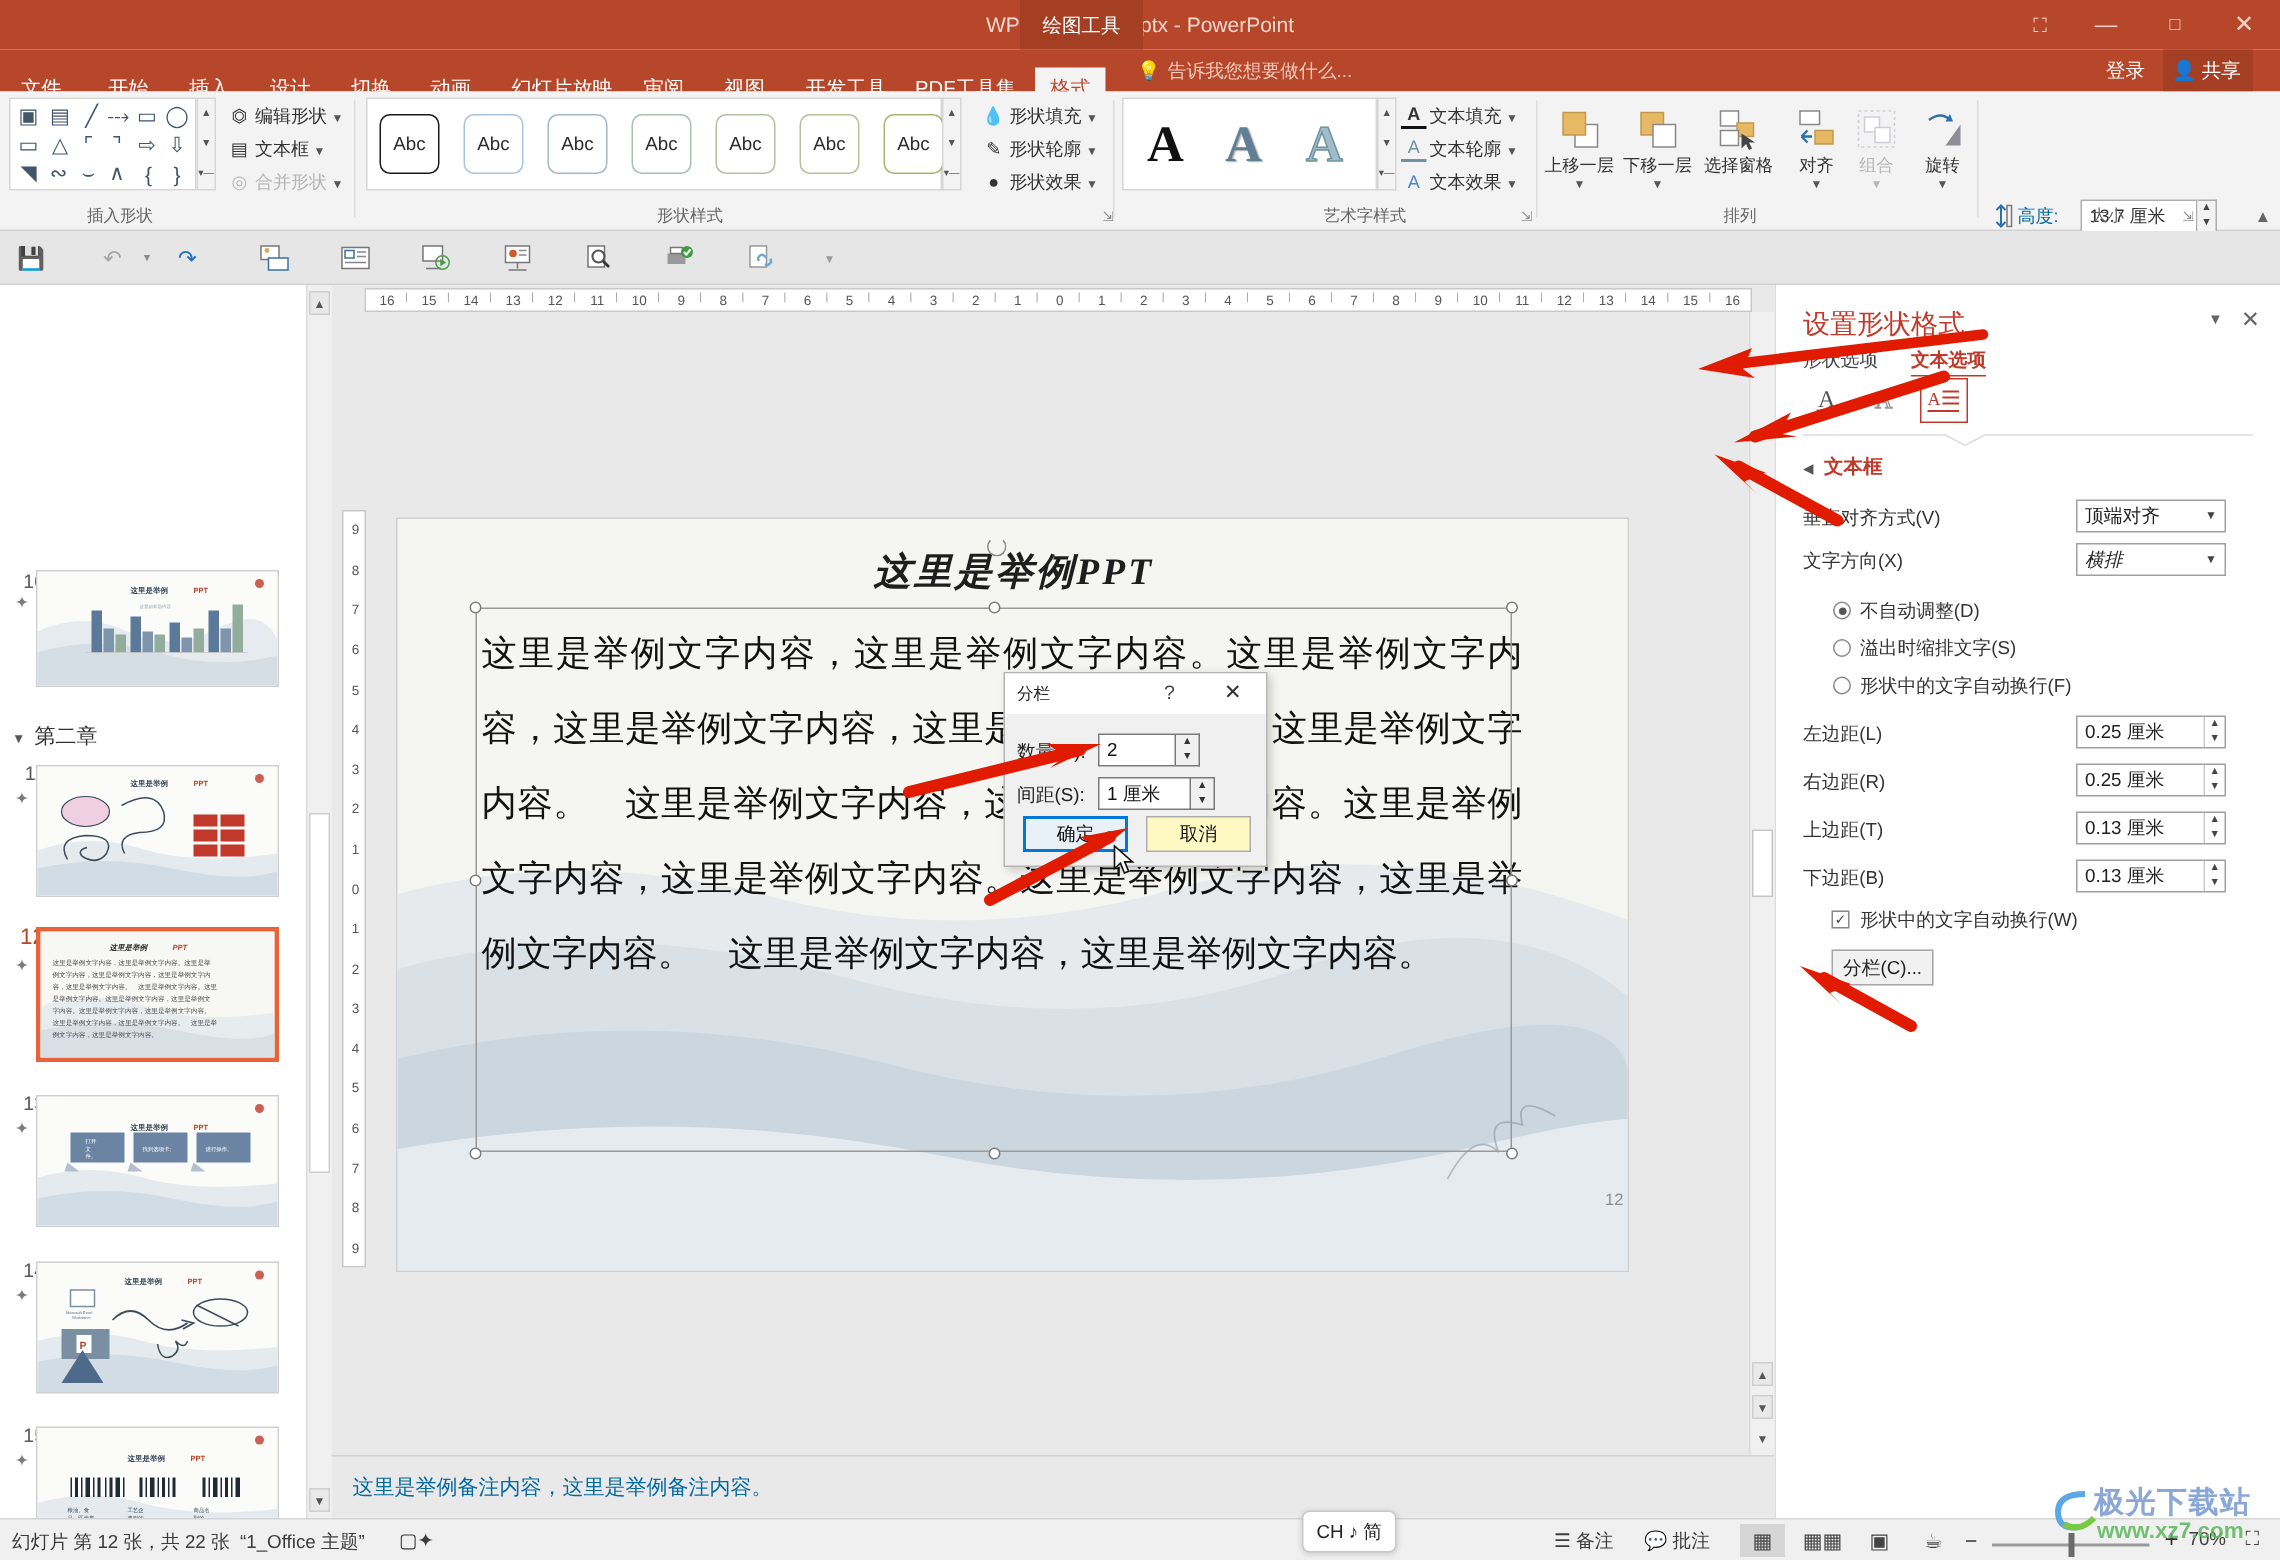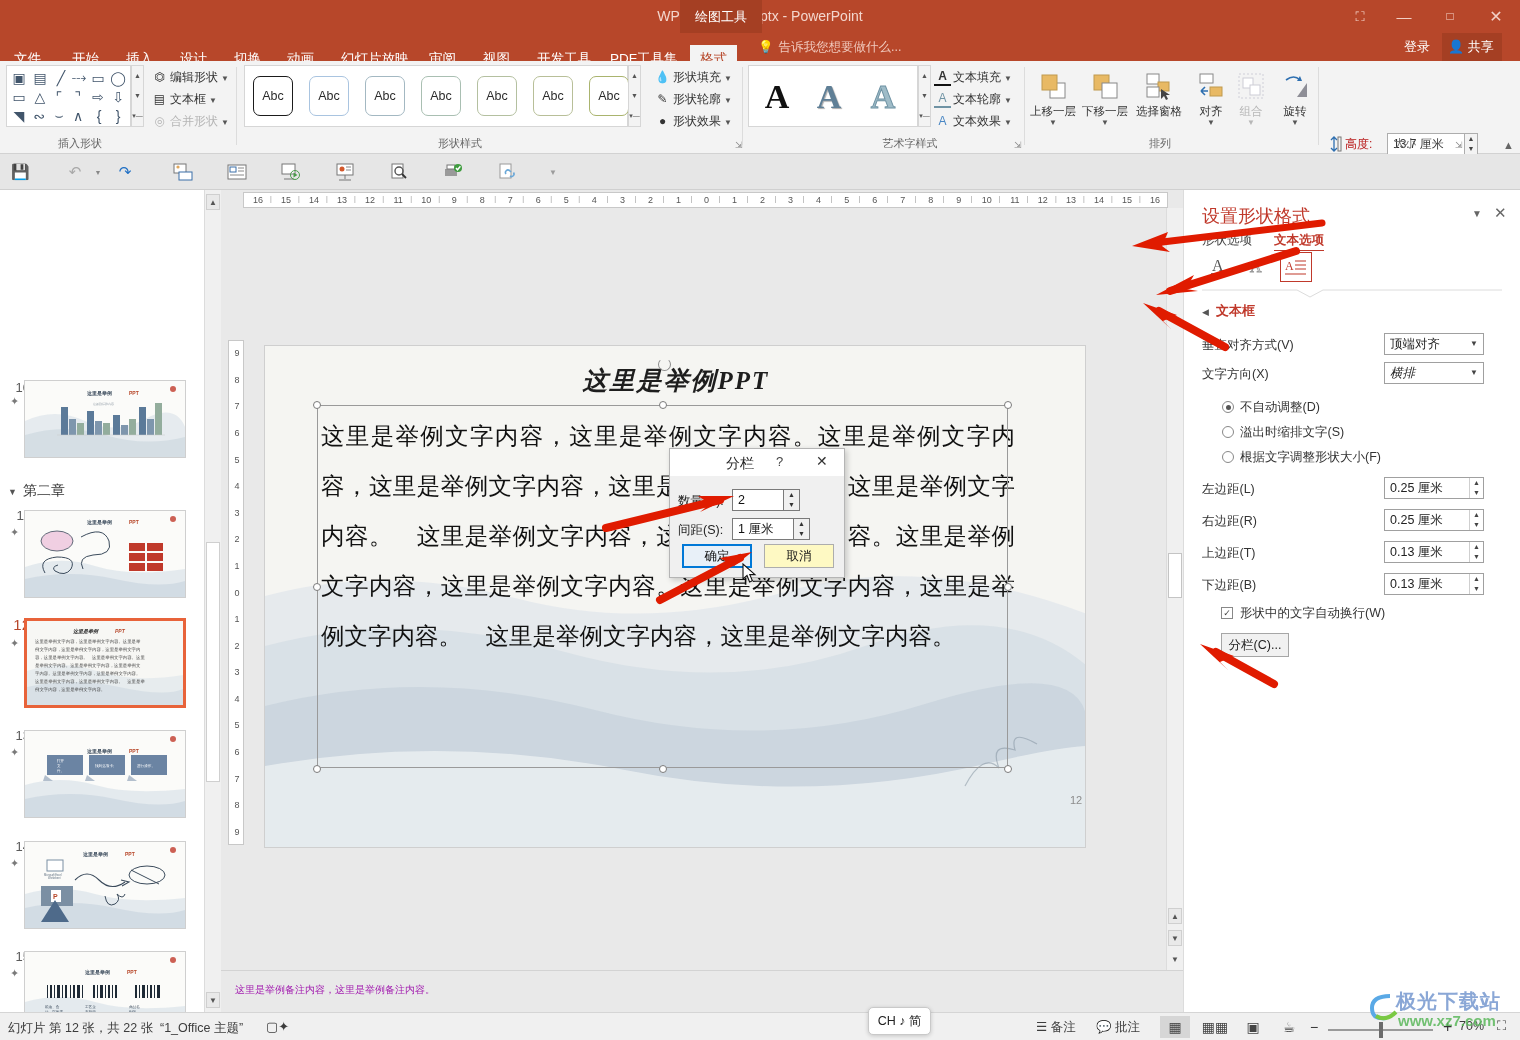--- a/index.html
+++ b/index.html
@@ -124,21 +124,21 @@
   
   .arr-btn{
     position:absolute; top:6px; width:46px; text-align:center;
   }
   .arr-ico{ height:38px; display:flex; align-items:center; justify-content:center; }
   .arr-txt{ font-size:11.5px; color:#333; line-height:13px; white-space:nowrap;}
   .arr-car{ font-size:8px; color:#555; line-height:9px;}
   .arr-btn.dis .arr-txt,.arr-btn.dis .arr-car{ color:#b6b6b6; }
   
   .size-row{ position:absolute; height:24px; }
-  .size-lab{ position:absolute; top:3px; font-size:12px; color:#b91c1c; white-space:nowrap; }
+  .size-lab{ position:absolute; top:3px; font-size:12px; color:#0369a1; white-space:nowrap; }
   .size-inp{
     position:absolute; width:78px; height:22px; border:1px solid #adadad;
     background:#fff; font-size:12px; line-height:20px; padding-left:5px; color:#333;
   }
   .spin{
     position:absolute; width:13px; height:22px; border:1px solid #adadad;
     border-left:none; background:#f3f3f3;
   }
   .spin div{ height:10px; line-height:10px; text-align:center; font-size:7px; color:#444; }
   #ribbon-collapse{ position:absolute; right:6px; bottom:2px; font-size:11px; color:#666; }
@@ -241,21 +241,21 @@
   #edit-thumbpos{
     position:absolute; left:1px; top:345px; width:14px; height:45px; background:#fff;
     border:1px solid #c4c4c4;
   }
   
   #notespane{
     position:absolute; left:221px; top:970px; width:1162px; height:42px;
     background:#e9e9e9; border-top:1px solid #d3d3d3;
   }
   #notestext{
-    position:absolute; left:14px; top:12px; font-size:10px; color:#a21caf;
+    position:absolute; left:14px; top:12px; font-size:14px; color:#0369a1;
   }
   
   #fmtpanel{
     position:absolute; left:1183px; top:190px; width:337px; height:822px;
     background:#fff; border-left:1px solid #dcdcdc;
   }
   #fmt-title{
     position:absolute; left:18px; top:14px; font-size:18px; color:#c0392b;
   }
   #fmt-collapse{ position:absolute; left:288px; top:18px; font-size:10px; color:#666; }
@@ -318,21 +318,21 @@
   }
   
   #dlg{
     position:absolute; left:669px; top:448px; width:176px; height:130px;
     background:#f0f0f0; border:1px solid #b5b5b5;
     box-shadow:2px 2px 6px rgba(0,0,0,.20);
   }
   #dlg-bar{
     position:absolute; left:0; top:0; width:174px; height:27px; background:#fff;
   }
-  #dlg-title{ position:absolute; left:8px; top:6px; font-size:14px; color:#222;margin-left:48px; }
+  #dlg-title{ position:absolute; left:8px; top:6px; font-size:11px; color:#222; }
   #dlg-help{ position:absolute; left:106px; top:5px; font-size:13px; color:#444; }
   #dlg-close{ position:absolute; left:146px; top:4px; font-size:14px; color:#333; }
   .dlg-lab{ position:absolute; font-size:12.5px; color:#222; }
   .dlg-inp{
     position:absolute; height:22px; background:#fff; border:1px solid #7a7a7a;
     font-size:12.5px; line-height:20px; padding-left:5px; color:#111;
   }
   .dlg-spin{
     position:absolute; width:16px; height:22px; background:#f0f0f0; border:1px solid #7a7a7a;
     border-left:none;
@@ -1041,21 +1041,21 @@
   <div class="fld-lab" style="left:18px;top:176px;">文字方向(X)</div>
   <div class="fld-sel" style="left:200px;top:172px;font-style:italic;">
     <span>横排</span><span class="dcar">▼</span>
   </div>
 
   <div class="radio on" style="left:38px;top:211px;"></div>
   <div class="rlab" style="left:56px;top:209px;">不自动调整(D)</div>
   <div class="radio" style="left:38px;top:236px;"></div>
   <div class="rlab" style="left:56px;top:234px;">溢出时缩排文字(S)</div>
   <div class="radio" style="left:38px;top:261px;"></div>
-  <div class="rlab" style="left:56px;top:259px;">根据文字调整形状大小(F)</div>
+  <div class="rlab" style="left:56px;top:259px;">形状中的文字自动换行(F)</div>
 
   <div class="fld-lab" style="left:18px;top:291px;">左边距(L)</div>
   <div class="fld-spin" style="left:200px;top:287px;">
     <span>0.25 厘米</span>
     <span class="sp">
         <div>▲</div>
         <div>▼</div>
       </span>
   </div>
   <div class="fld-lab" style="left:18px;top:323px;">右边距(R)</div>

